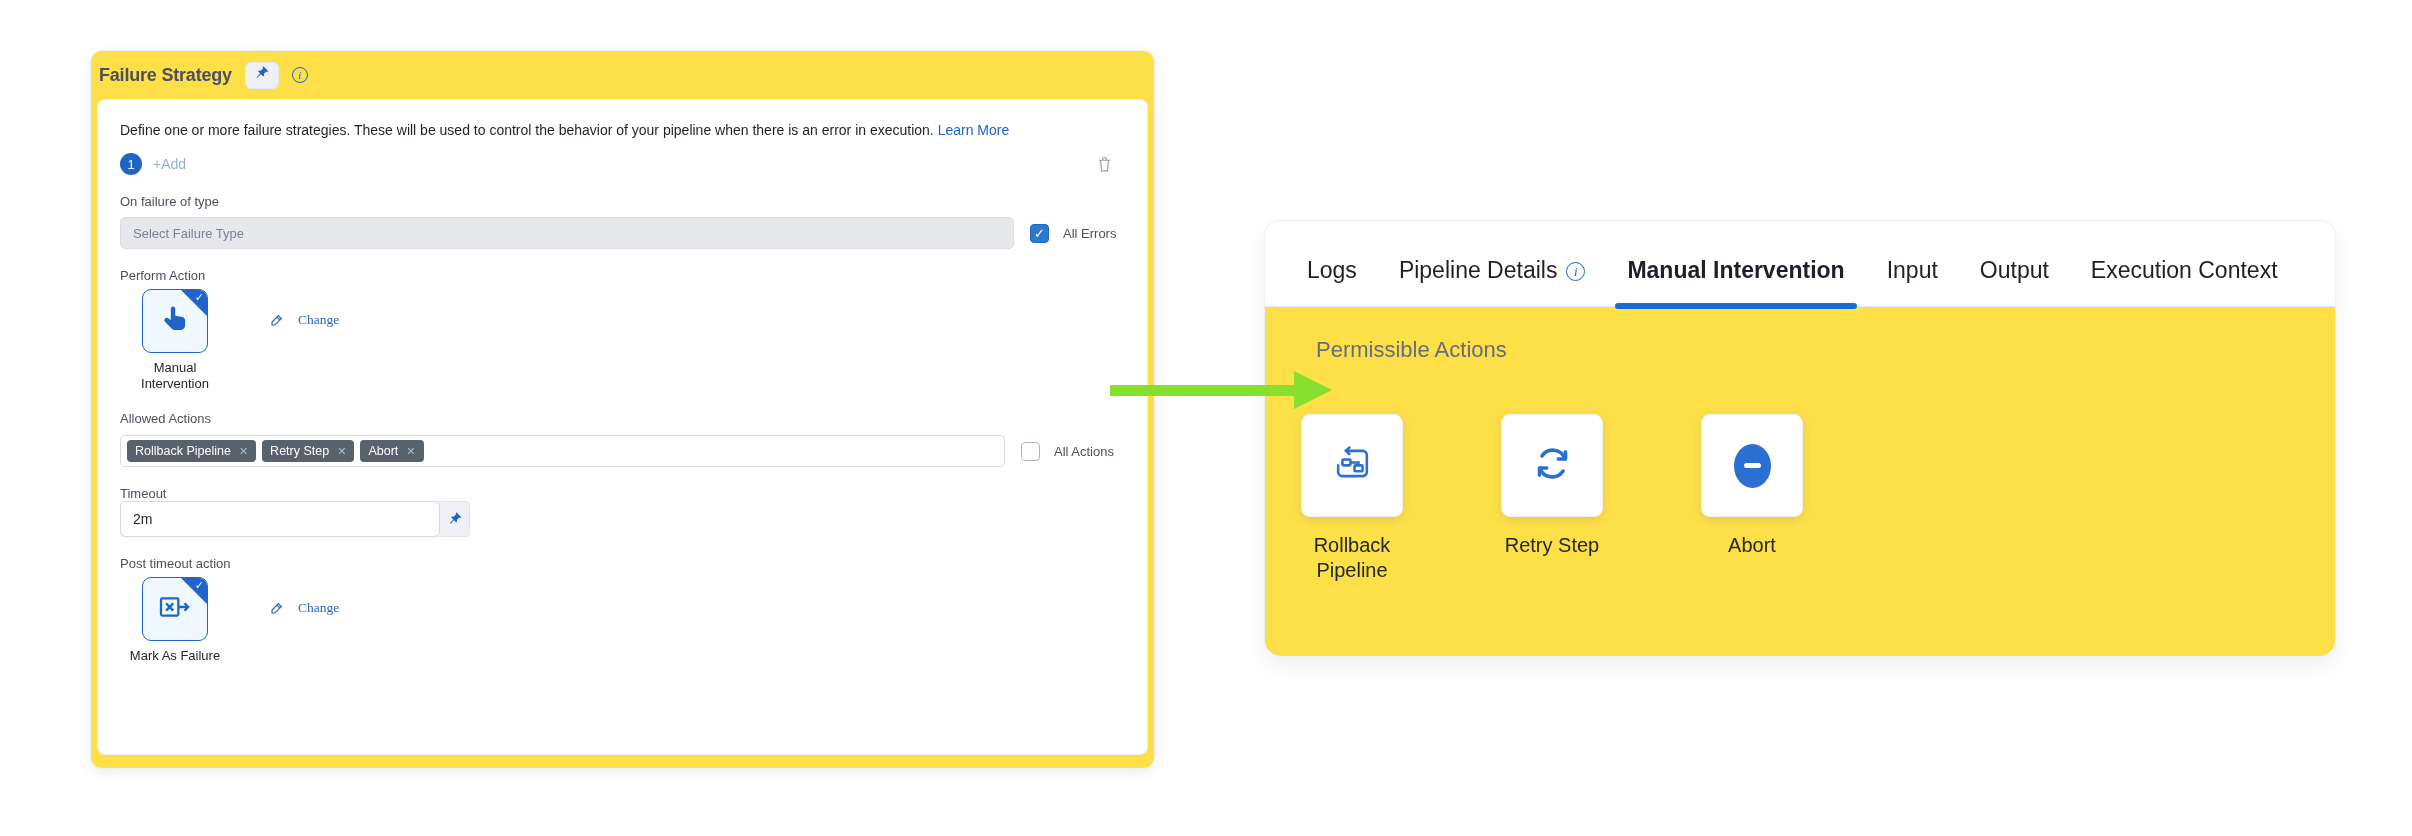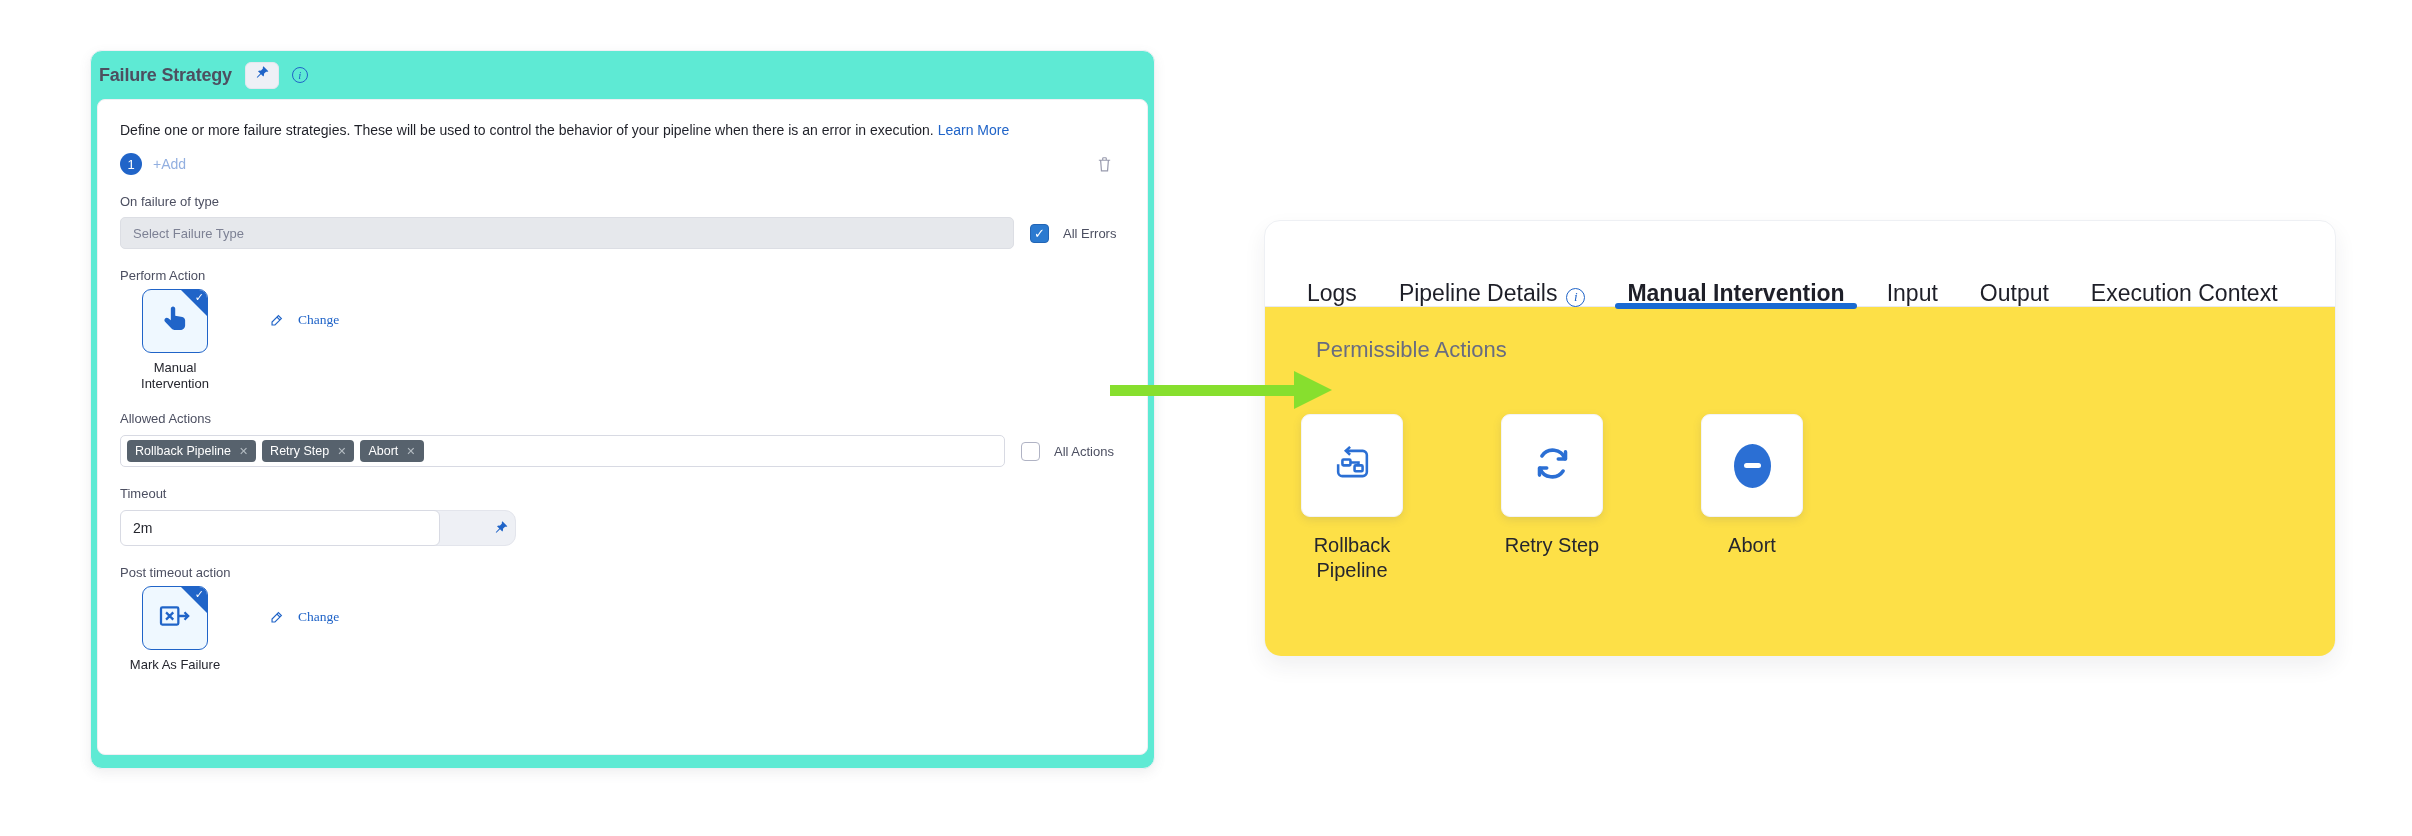--- a/index.html
+++ b/index.html
@@ -1,21 +1,21 @@
 <!DOCTYPE html>
 <html><head>
 <meta charset="utf-8">
 <style>
   * { margin:0; padding:0; box-sizing:border-box; }
   html,body { width:2412px; height:836px; background:#ffffff;
     font-family:"Liberation Sans","DejaVu Sans",sans-serif; color:#25262e; overflow:hidden; }
 
   
   .fs-panel { position:absolute; left:90px; top:50px; width:1065px; height:719px;
-    background:#5eead4; border:1px solid #eff0f5; border-radius:12px;
+    background:#fde047; border:1px solid #eff0f5; border-radius:12px;
     box-shadow:0 4px 12px rgba(96,97,112,.10); }
   .fs-header { display:flex; align-items:center; height:48px; padding-left:8px; gap:13px; }
   .fs-title { font-size:18px; font-weight:bold; color:#4d4f60; letter-spacing:-.2px; }
   .pin-btn { width:34px; height:27px; background:#eef0f6; border:1px solid #e4e7ef;
     border-radius:6px; display:flex; align-items:center; justify-content:center; cursor:pointer; }
   .info-i { width:16px; height:16px; border:1.4px solid #2064c8; border-radius:50%;
     color:#2064c8; font-size:11px; display:flex; align-items:center; justify-content:center; }
   .info-i::after { content:"i"; font-family:"Liberation Serif",serif; font-style:italic; }
 
   .fs-card { position:absolute; left:6px; right:6px; top:48px; bottom:13px;
@@ -59,41 +59,41 @@
     font-size:13.5px; color:#2064c8; cursor:pointer;font-family:Liberation Serif, serif; }
 
   .tags-row { margin-top:9px; display:flex; align-items:center; }
   .tags-input { width:885px; height:32px; background:#fff; border:1px solid #d8dae3;
     border-radius:5px; display:flex; align-items:center; gap:6px; padding:0 6px; cursor:text; }
   .tag { height:22px; background:#57626d; border-radius:4px; color:#fff; font-size:12.5px;
     display:flex; align-items:center; padding:0 8px; gap:8px; }
   .tag-x { color:#b4bcc2; font-size:11px; cursor:pointer; }
   .tag-x::after { content:"✕"; }
 
-  .timeout-wrap { margin-top:9px; width:396px; height:36px; background:#eef0f5;
-    border:1px solid #e3e5ec; border-radius:11px; position:relative; }
+  .timeout-wrap { width:350px; height:36px; background:#eef0f5;
+    border:1px solid #e3e5ec; border-radius:4px; position:relative; }
   .timeout-input { position:absolute; left:-1px; top:-1px; width:320px; height:36px;
     background:#fff; border:1px solid #d8dae3; border-radius:6px; padding:0 12px;
     font-size:14px; color:#25262e; font-family:inherit; outline:none; }
   .timeout-pin { position:absolute; right:6px; top:9px; cursor:pointer; display:flex; }
 
   
   .arrow { position:absolute; left:1110px; top:371px; z-index:5; }
   .arrow-body { position:absolute; left:0; top:14px; width:184px; height:11px; background:#87df2e; }
   .arrow-head { position:absolute; left:184px; top:0; width:0; height:0;
     border-left:38px solid #87df2e; border-top:19.5px solid transparent;
     border-bottom:19.5px solid transparent; }
 
   
   .exec-panel { position:absolute; left:1264px; top:220px; width:1072px; height:436px;
     background:#ffffff; border:1px solid #eef0f4; border-radius:16px;
     box-shadow:0 10px 22px rgba(40,41,61,.07); }
   .tabbar { height:86px; display:flex; align-items:center; padding:14px 0 0 30px; gap:18px;
     border-bottom:1px solid #e8eaf0; position:relative; }
-  .tab { position:relative; height:72px; display:flex; align-items:flex-end; gap:9px;
+  .tab { position:relative; height:72px; display:flex; align-items:center; gap:9px;
     padding:0 12px; font-size:23px; color:#1e1f28; cursor:pointer; white-space:nowrap; }
   .tab.active { font-weight:bold; }
   .tab.active::after { content:""; position:absolute; left:0; right:0; bottom:-2px;
     height:6px; border-radius:4px; background:#1a6ad2; }
   .tab .info-i { width:19px; height:19px; font-size:13px; margin-top:2px; }
 
   .exec-content { height:349px; background:#fde047; border-radius:0 0 16px 16px;
     padding:30px 0 0 36px; }
   .perm-title { font-size:22px; color:#696c80; margin-left:15px; }
   .actions-row { display:flex; gap:98px; margin-top:51px; }

